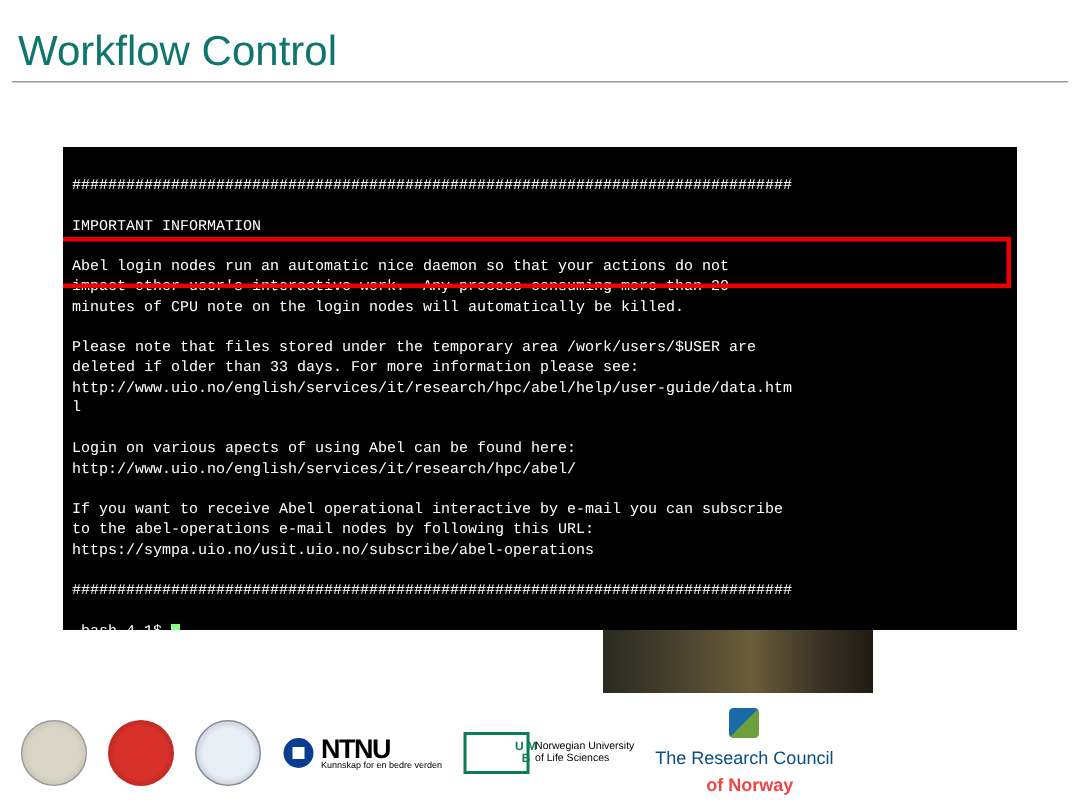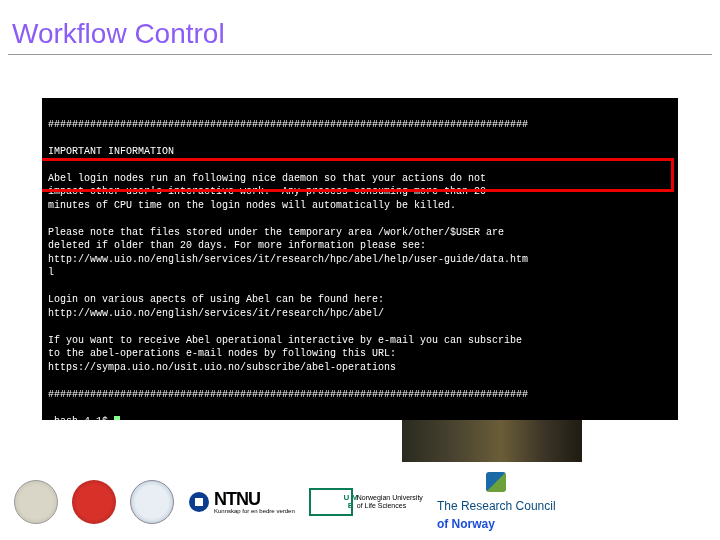--- a/index.html
+++ b/index.html
@@ -6,21 +6,21 @@
   body {
     width: 720px;
     height: 540px;
     background: #fff;
     font-family: Arial, Helvetica, sans-serif;
     position: relative;
     overflow: hidden;
   }
   .title {
     font-size: 28px;
-    color: #8b5cf6;
+    color: #0f766e;
     padding: 18px 12px 4px 12px;
     font-weight: 400;
   }
   .title-underline {
     height: 1px;
     background: #999;
     margin: 0 8px 6px 8px;
   }
   .subtitle {
     font-size: 24px;
@@ -104,40 +104,40 @@
     text-align:center;
   }
   .umb-text { font-size: 7px; color:#000; line-height:1.1; }
   .rcn { display:flex; align-items:center; gap:4px;flex-direction:column;}
   .rcn-icon {
     width: 20px; height:20px;
     background: linear-gradient(135deg,#1a6aa8,#1a6aa8 48%, #6ba03a 52%, #6ba03a);
     border-radius:3px;
   }
   .rcn-text1 { font-size: 12px; color:#0a4d80; font-weight:400;}
-  .rcn-text2 { font-size: 12px; color:#1d4ed8; font-weight:bold;}
+  .rcn-text2 { font-size: 12px; color:#ef4444; font-weight:bold;margin-left:34px;}
 </style>
 </head>
 <body>
 
 <div class="title">Workflow Control</div>
 <div class="title-underline"></div>
 <div class="subtitle">Login Node (abel. uio. no)</div>
 
 <div class="terminal">
 <span class="line">################################################################################</span>
 <span class="line"></span>
 <span class="line">IMPORTANT INFORMATION</span>
 <span class="line"></span>
-<span class="line">Abel login nodes run an following nice daemon so that your actions do not</span>
+<span class="line">Abel login nodes run an automatic nice daemon so that your actions do not</span>
 <span class="line">impact other user's interactive work.  Any process consuming more than 20</span>
-<span class="line">minutes of CPU time on the login nodes will automatically be killed.</span>
+<span class="line">minutes of CPU note on the login nodes will automatically be killed.</span>
 <span class="line"></span>
-<span class="line">Please note that files stored under the temporary area /work/other/$USER are</span>
-<span class="line">deleted if older than 20 days. For more information please see:</span>
+<span class="line">Please note that files stored under the temporary area /work/users/$USER are</span>
+<span class="line">deleted if older than 33 days. For more information please see:</span>
 <span class="line">http://www.uio.no/english/services/it/research/hpc/abel/help/user-guide/data.htm</span>
 <span class="line">l</span>
 <span class="line"></span>
 <span class="line">Login on various apects of using Abel can be found here:</span>
 <span class="line">http://www.uio.no/english/services/it/research/hpc/abel/</span>
 <span class="line"></span>
 <span class="line">If you want to receive Abel operational interactive by e-mail you can subscribe</span>
 <span class="line">to the abel-operations e-mail nodes by following this URL:</span>
 <span class="line">https://sympa.uio.no/usit.uio.no/subscribe/abel-operations</span>
 <span class="line"></span>

